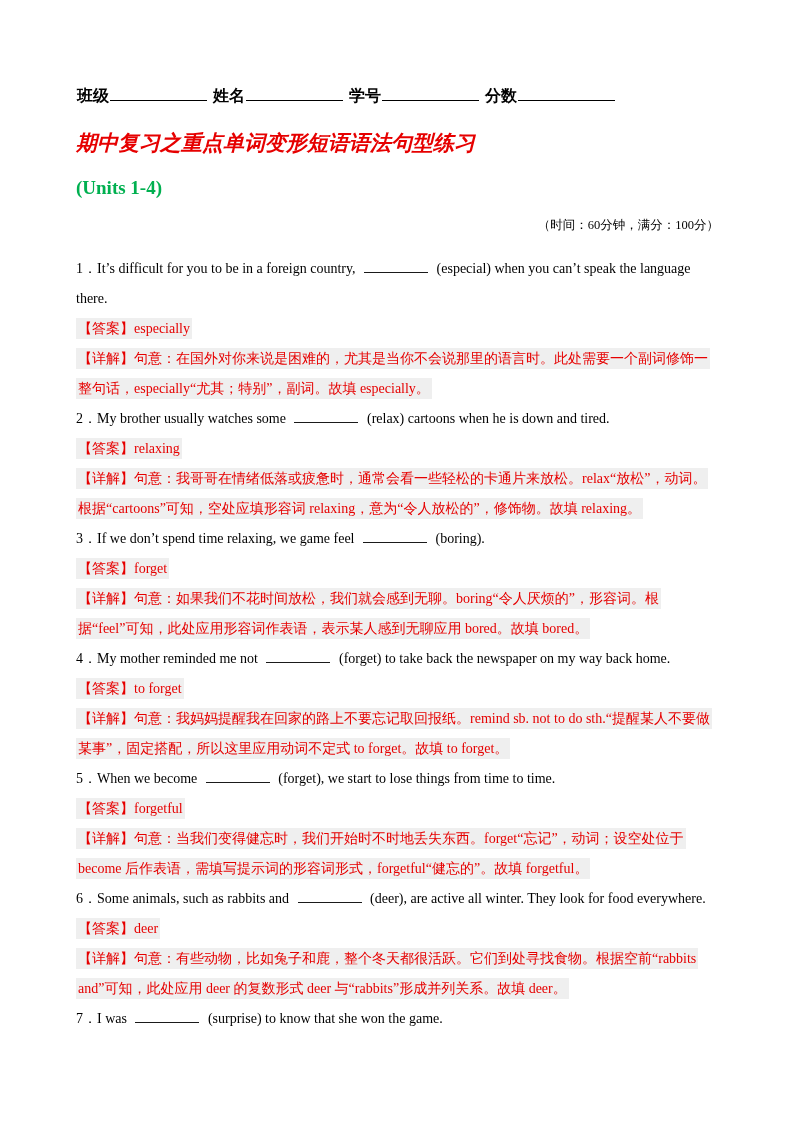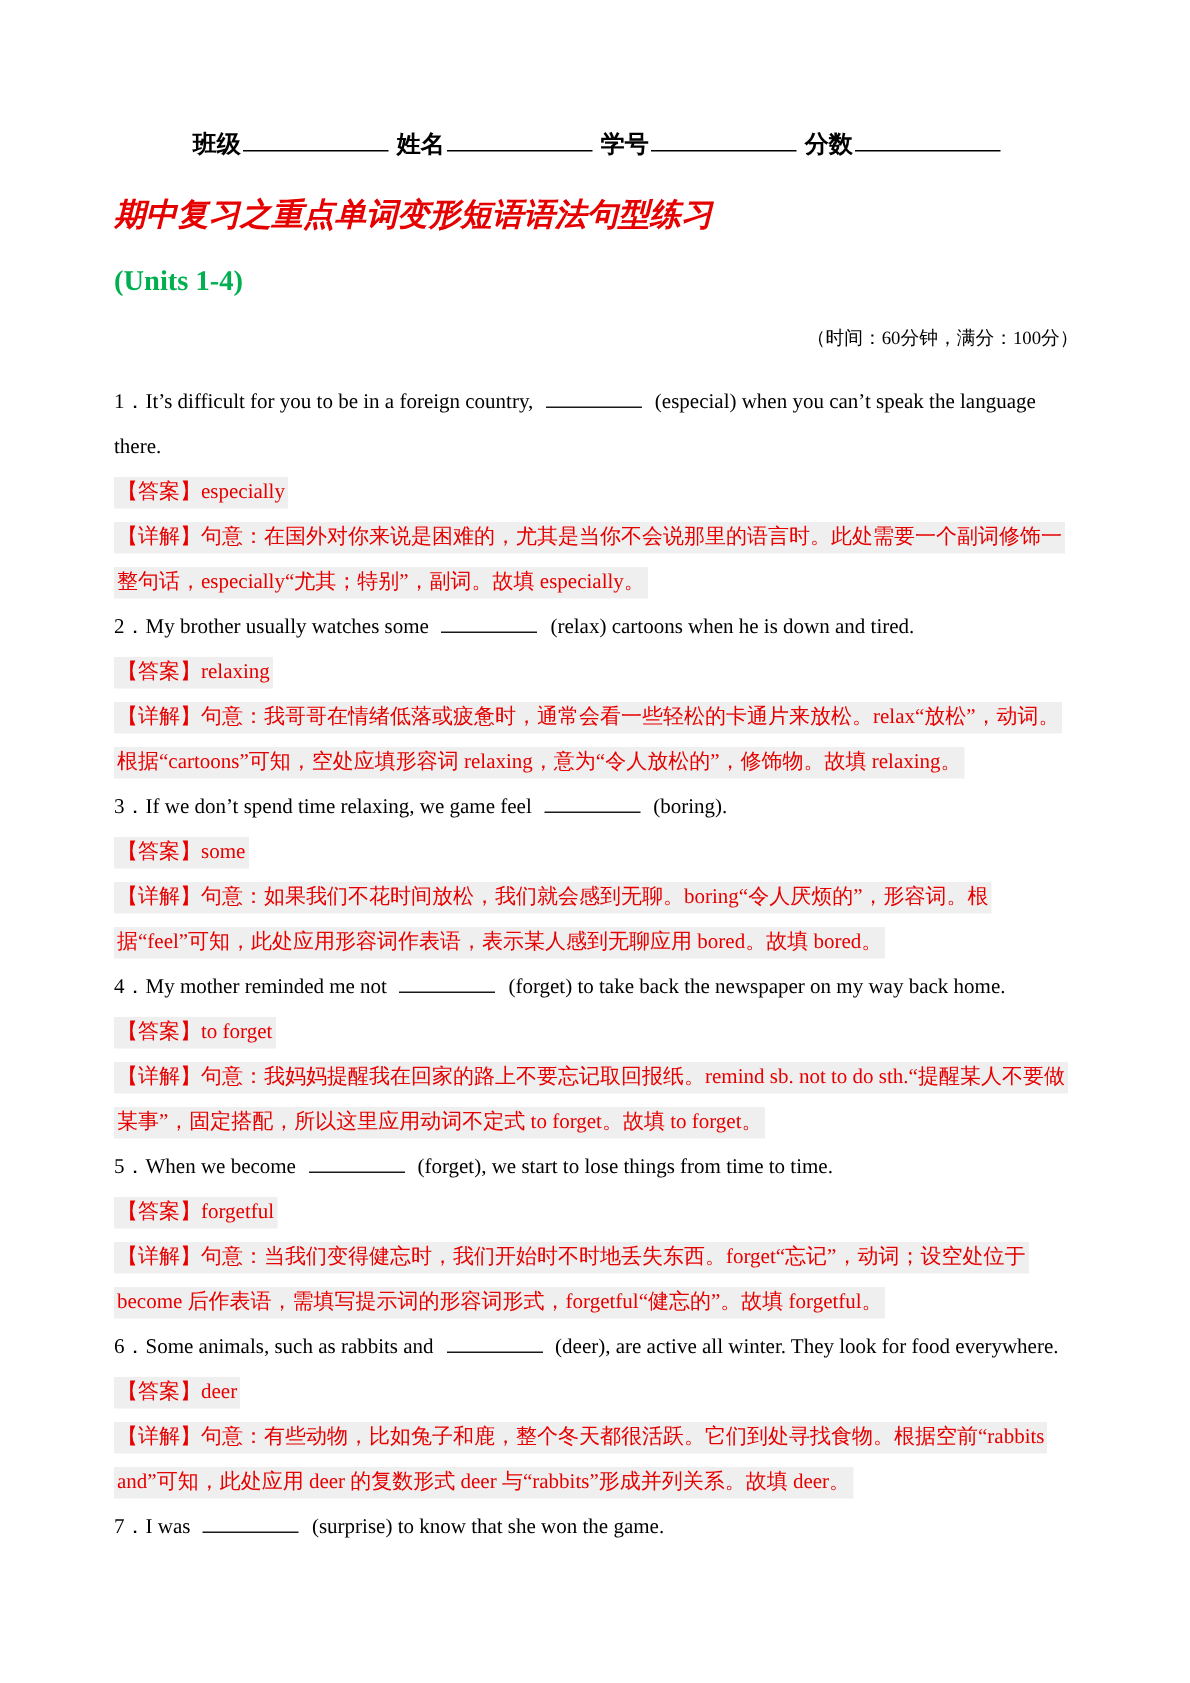--- a/index.html
+++ b/index.html
@@ -10,21 +10,20 @@
     background: #ffffff;
     color: #000;
     font-family: "Liberation Serif", "DejaVu Serif", serif;
   }
   .page {
     width: 793px;
     min-height: 1122px;
     padding: 86px 74px 40px 76px;
   }
   .header-row {
-    text-align: center;
     font-size: 16px;
     font-weight: bold;
     white-space: nowrap;
     margin: 0 0 22px 0;
   }
   .hfield { margin: 0 1px; }
   .hline {
     display: inline-block;
     width: 97px;
     height: 0;
@@ -108,21 +107,21 @@
   </div>
 
   <div>
     <p class="q-text"><span>2．</span><span>My brother usually watches some</span> <span class="blank"></span> <span>(relax) cartoons when he is down and tired.</span></p>
     <p class="ans"><span class="hl"><span>【答案】</span><span>relaxing</span></span></p>
     <p class="exp"><span class="hl"><span>【详解】</span><span>句意：我哥哥在情绪低落或疲惫时，通常会看一些轻松的卡通片来放松。relax“放松”，动词。根据“cartoons”可知，空处应填形容词 relaxing，意为“令人放松的”，修饰物。故填 relaxing。</span></span></p>
   </div>
 
   <div>
     <p class="q-text"><span>3．</span><span>If we don’t spend time relaxing, we game feel</span> <span class="blank"></span> <span>(boring).</span></p>
-    <p class="ans"><span class="hl"><span>【答案】</span><span>some</span></span></p>
+    <p class="ans"><span class="hl"><span>【答案】</span><span>forget</span></span></p>
     <p class="exp"><span class="hl"><span>【详解】</span><span>句意：如果我们不花时间放松，我们就会感到无聊。boring“令人厌烦的”，形容词。根据“feel”可知，此处应用形容词作表语，表示某人感到无聊应用 bored。故填 bored。</span></span></p>
   </div>
 
   <div>
     <p class="q-text"><span>4．</span><span>My mother reminded me not</span> <span class="blank"></span> <span>(forget) to take back the newspaper on my way back home.</span></p>
     <p class="ans"><span class="hl"><span>【答案】</span><span>to forget</span></span></p>
     <p class="exp"><span class="hl"><span>【详解】</span><span>句意：我妈妈提醒我在回家的路上不要忘记取回报纸。remind sb. not to do sth.“提醒某人不要做某事”，固定搭配，所以这里应用动词不定式 to forget。故填 to forget。</span></span></p>
   </div>
 
   <div>

